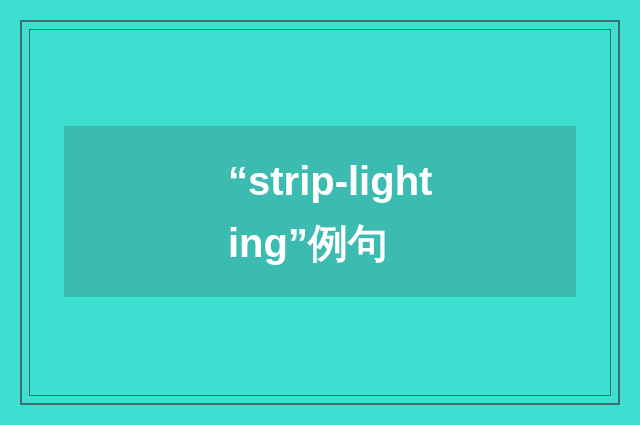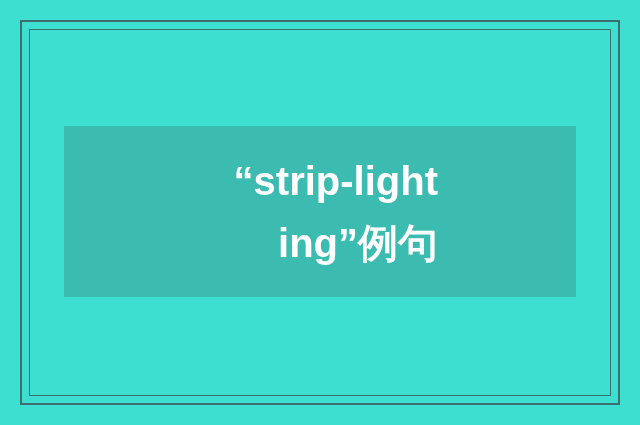--- a/index.html
+++ b/index.html
@@ -60,21 +60,21 @@
   .banner-text {
     display: block;
     width: 210px;
     margin-left: 164px;
     color: #FFFFFF;
     font-size: 40px;
     font-weight: bold;
     line-height: 62px;
     letter-spacing: 0px;
     word-break: break-all;
-    text-align: right;
+    text-align: left;
     white-space: normal;
   }
 </style>
 </head>
 <body>
 
 <div class="canvas">
 
   <div class="frame-outer"></div>
   <div class="frame-inner"></div>

